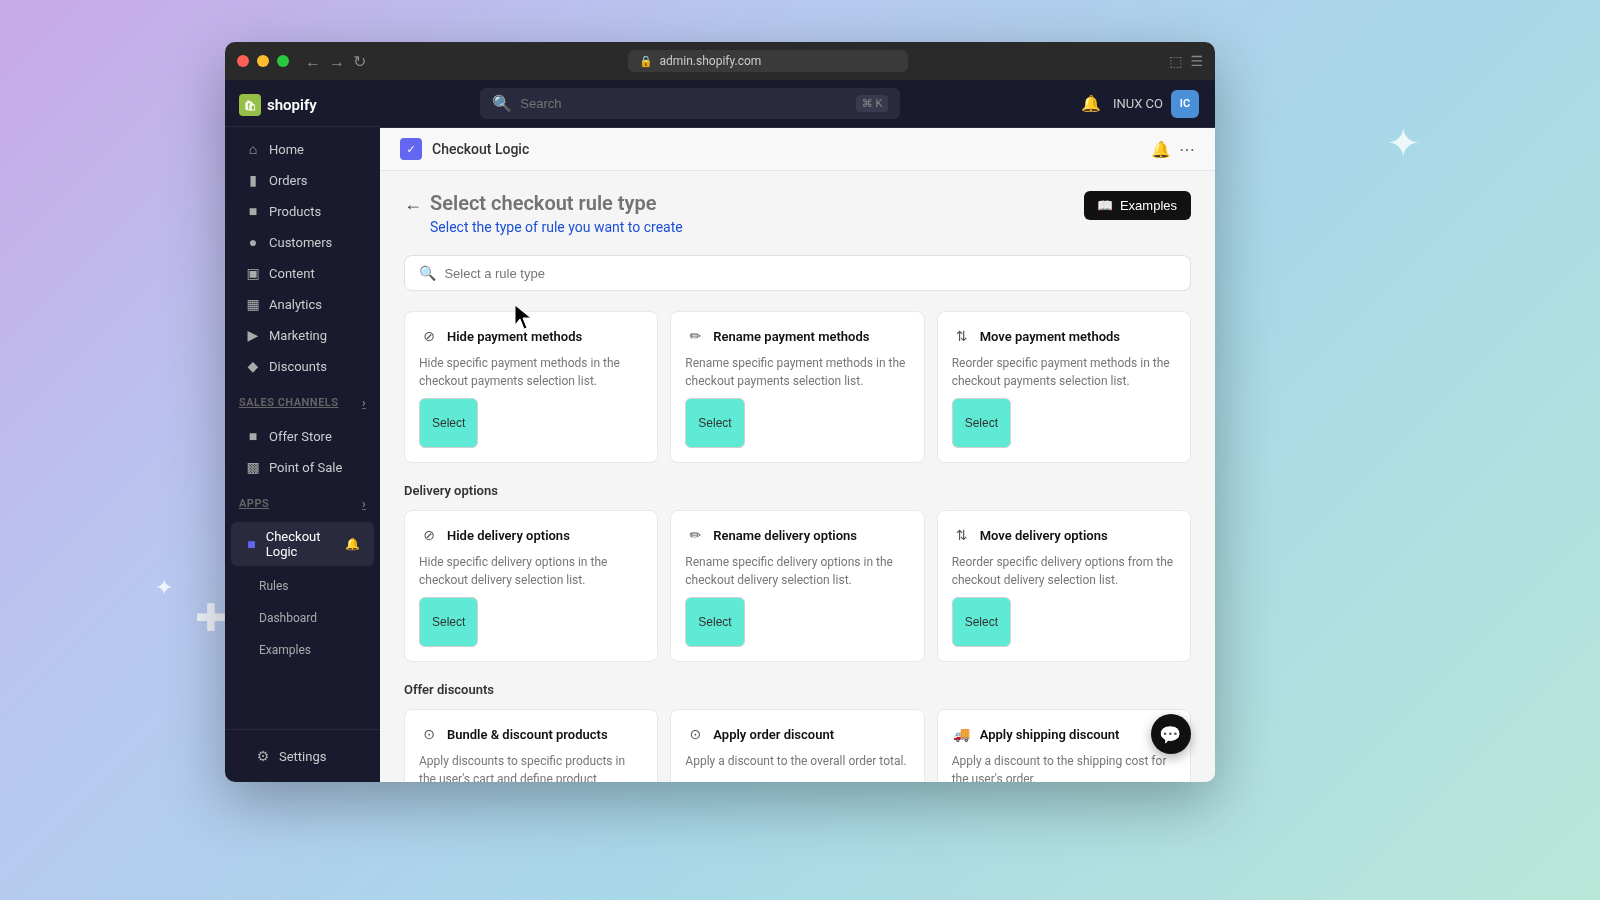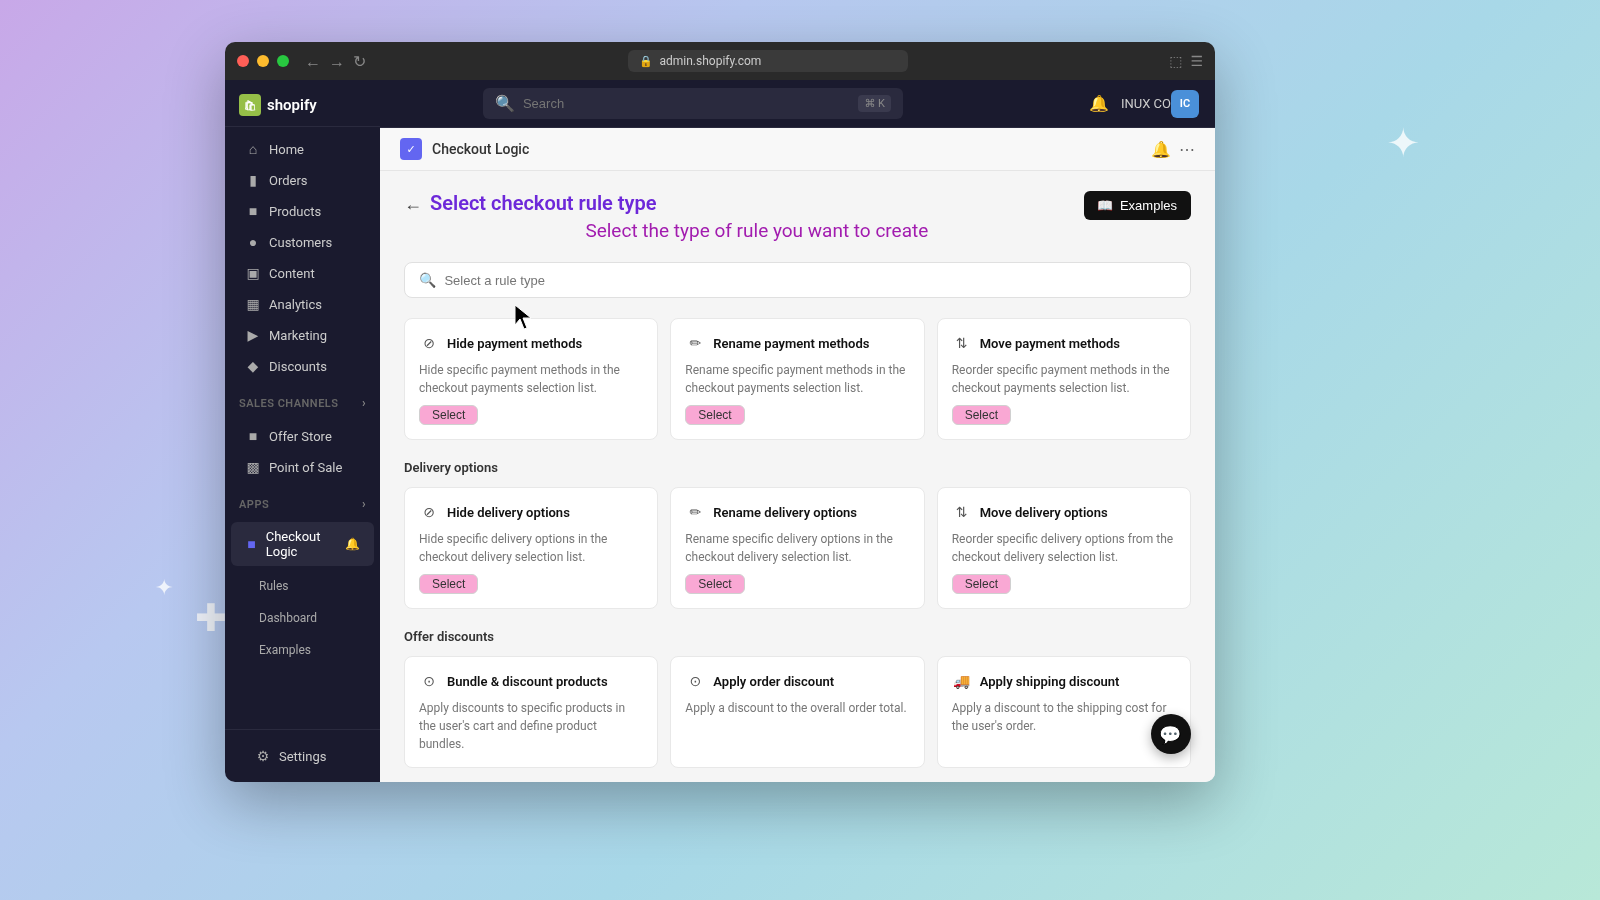--- a/index.html
+++ b/index.html
@@ -154,22 +154,23 @@
     .sidebar-item-icon { width: 16px; height: 16px; display: flex; align-items: center; justify-content: center; color: #aaa; font-size: 14px; }
 
     .sidebar-section-label {
       padding: 8px 14px 4px;
       color: #666;
       font-size: 11px;
       font-weight: 600;
       text-transform: uppercase;
       letter-spacing: 0.5px;
       display: flex;
-      align-items: center;
+      align-items: flex-start;
       justify-content: space-between;
+      text-decoration: underline;
     }
 
     .sidebar-sub-item {
       display: flex;
       align-items: center;
       gap: 8px;
       padding: 12px 14px 5px 28px;
       color: #aaa;
       font-size: 12px;
       cursor: pointer;
@@ -222,21 +223,21 @@
     .nav-right {
       display: flex;
       align-items: center;
       gap: 12px;
       margin-left: auto;
     }
     .nav-bell { color: #aaa; font-size: 16px; cursor: pointer; }
     .nav-account {
       display: flex;
       align-items: center;
-      gap: 0;
+      gap: 8px;
       color: #ccc;
       font-size: 13px;
       cursor: pointer;
     }
     .nav-avatar {
       width: 28px;
       height: 28px;
       background: #4a90d9;
       border-radius: 6px;
       display: flex;
@@ -309,27 +310,26 @@
       color: #444;
       font-size: 18px;
       cursor: pointer;
       margin-right: 8px;
       margin-top: 2px;
     }
     .page-title-area { flex: 1; }
     .page-title {
       font-size: 20px;
       font-weight: 600;
-      color: #6d28d9;
+      color: #737373;
       margin-bottom: 4px;
     }
     .page-subtitle {
-      font-size: 19px;
-      color: #a21caf;
-      text-align: center;
+      font-size: 14px;
+      color: #1d4ed8;
     }
     .examples-btn {
       background: #111;
       color: white;
       border: none;
       border-radius: 6px;
       padding: 7px 14px;
       font-size: 13px;
       cursor: pointer;
       display: flex;
@@ -402,24 +402,24 @@
       font-weight: 600;
       color: #111;
     }
     .card-desc {
       font-size: 12px;
       color: #777;
       line-height: 1.5;
       flex: 1;
     }
     .select-btn {
-      background: #f9a8d4;
+      background: #5eead4;
       border: 1px solid #d0d0d0;
       border-radius: 6px;
-      padding: 2px 12px;
+      padding: 17px 12px;
       font-size: 12px;
       color: #333;
       cursor: pointer;
       align-self: flex-start;
       font-weight: 500;
     }
 
     
     .chat-bubble {
       position: absolute;

